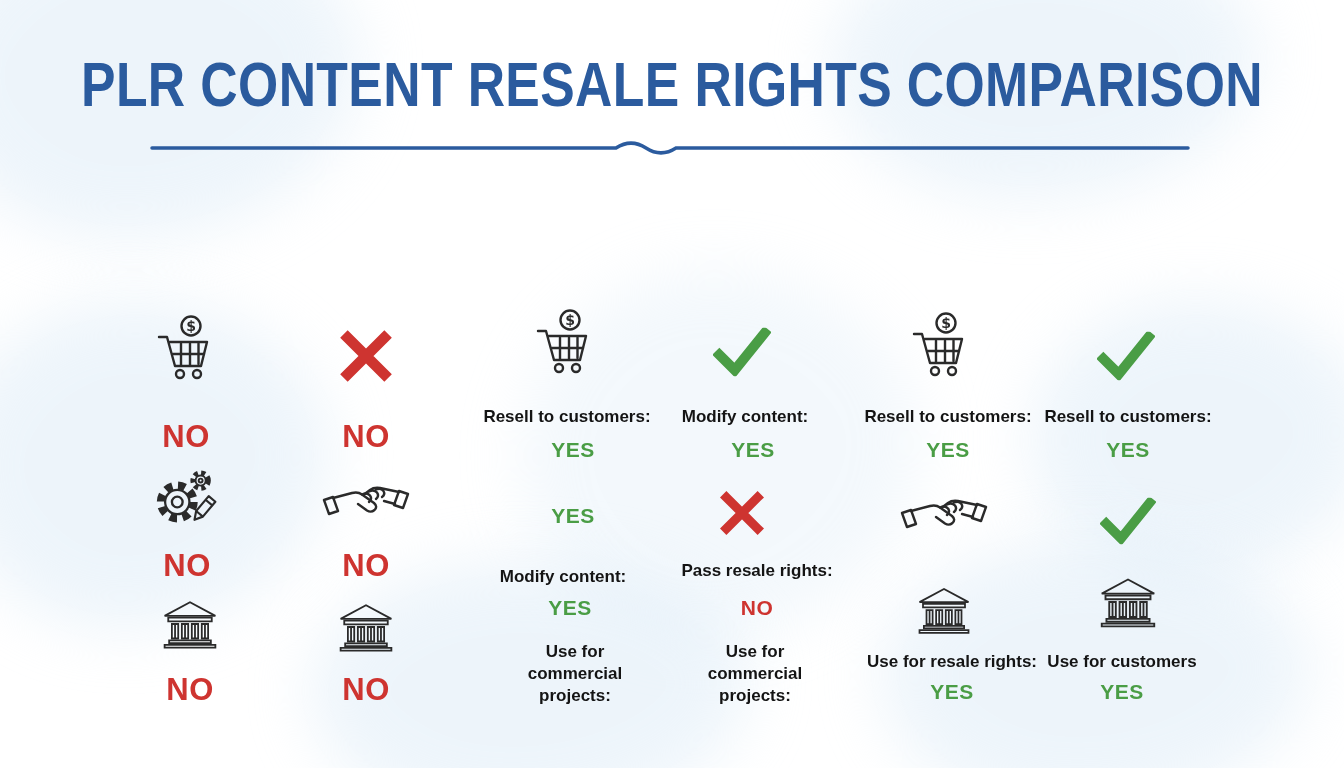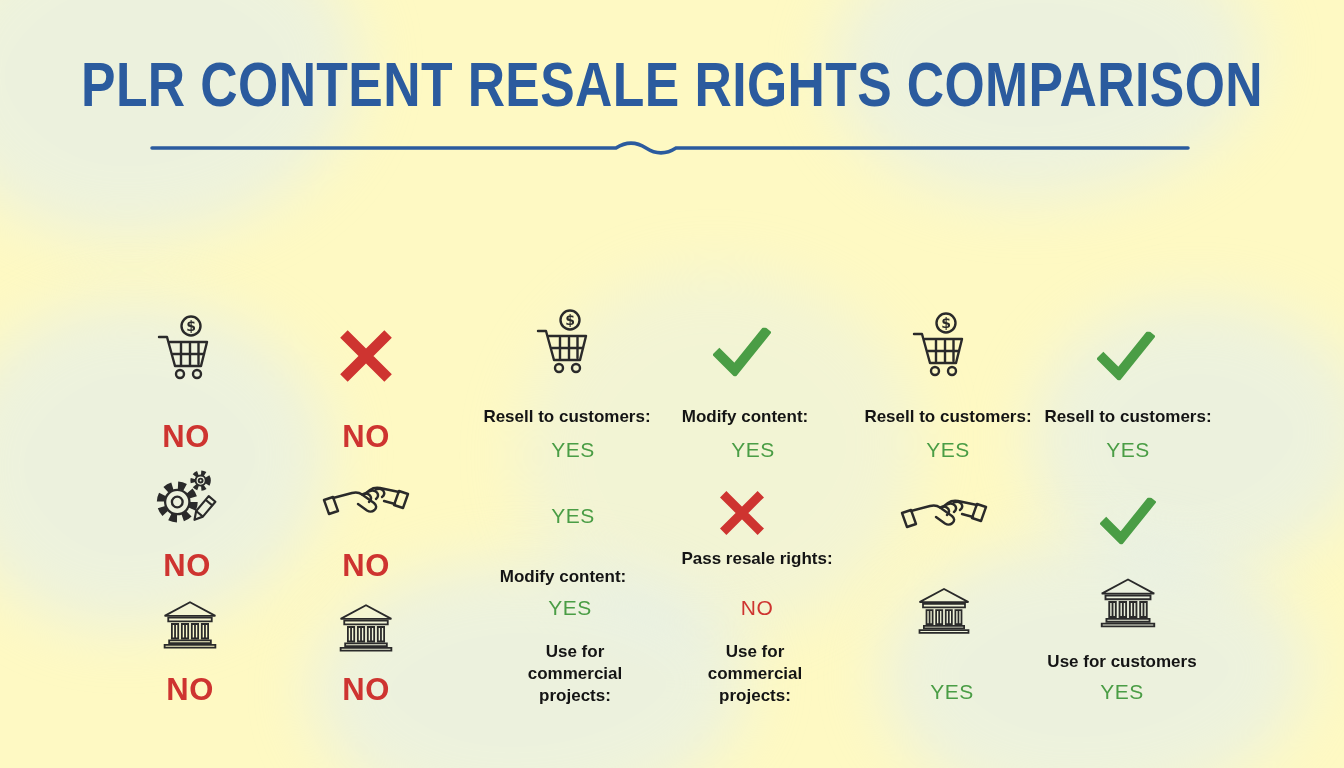--- a/index.html
+++ b/index.html
@@ -1,32 +1,32 @@
 <!DOCTYPE html>
 <html><head>
 <meta charset="utf-8">
 <style>
   html,body{margin:0;padding:0;background:#e9e9e9;}
   .canvas{
     position:relative;width:1344px;height:768px;margin:0 auto;
-    background:#fef9c3;overflow:hidden;
+    background:#ffffff;overflow:hidden;
     font-family:"Liberation Sans",sans-serif;color:#222;
   }
   .blob{
     position:absolute;background:#dcebf7;opacity:.5;filter:blur(30px);
     border-radius:48% 52% 55% 45% / 50% 46% 54% 50%;pointer-events:none;
   }
   .abs{position:absolute;transform:translate(-50%,-50%);text-align:center;}
   .hline{display:block;font-weight:bold;white-space:nowrap;transform:scaleX(.8);transform-origin:50% 50%;}
   .title-text{color:#2b5b9e;font-size:63px;letter-spacing:.5px;transform:scaleX(.82);}
   .h-red{color:#ce3430;font-size:48px;line-height:1.06;}
   .h-blue{color:#2b5b9e;font-size:46px;}
   .h-green{color:#4aa047;font-size:48px;line-height:1.06;}
   .label{font-size:17px;font-weight:bold;color:#141414;line-height:1.3;}
-  .val{font-size:21px;font-weight:normal;letter-spacing:.5px;}
+  .val{font-size:21px;font-weight:bold;letter-spacing:.5px;}
   .yes{color:#4a9d45;}
   .no{color:#ce3430;}
   .no-big{font-size:31px;font-weight:bold;color:#ce3430;letter-spacing:.5px;}
   svg.icon{display:block;}
   .underline-svg{position:absolute;left:150px;top:138px;}
 </style>
 </head>
 <body>
 
 <svg width="0" height="0" style="position:absolute" aria-hidden="true">
@@ -191,21 +191,21 @@
         <use href="#i-x"></use>
       </svg>
   </div>
 
   <div class="abs" style="left:563px;top:577px;width:180px">
     <span class="label">Modify content:</span>
   </div>
   <div class="abs" style="left:570px;top:608px">
     <span class="val yes">YES</span>
   </div>
-  <div class="abs" style="left:757px;top:559px;width:180px">
+  <div class="abs" style="left:757px;top:571px;width:180px">
     <span class="label">Pass resale rights:</span>
   </div>
   <div class="abs" style="left:757px;top:608px">
     <span class="val no">NO</span>
   </div>
 
   <div class="abs" style="left:575px;top:674px;width:155px">
     <span class="label">Use for commercial projects:</span>
   </div>
   <div class="abs" style="left:755px;top:674px;width:155px">
@@ -252,20 +252,23 @@
     <svg class="icon" width="56" height="51">
         <use href="#i-bank"></use>
       </svg>
   </div>
   <div class="abs" style="left:1128px;top:602px">
     <svg class="icon" width="60" height="55">
         <use href="#i-bank"></use>
       </svg>
   </div>
 
+  <div class="abs" style="left:952px;top:662px;width:190px">
+    <span class="label">Use for resale rights:</span>
+  </div>
   <div class="abs" style="left:952px;top:692px">
     <span class="val yes">YES</span>
   </div>
   <div class="abs" style="left:1122px;top:662px;width:190px">
     <span class="label">Use for customers</span>
   </div>
   <div class="abs" style="left:1122px;top:692px">
     <span class="val yes">YES</span>
   </div>
 

